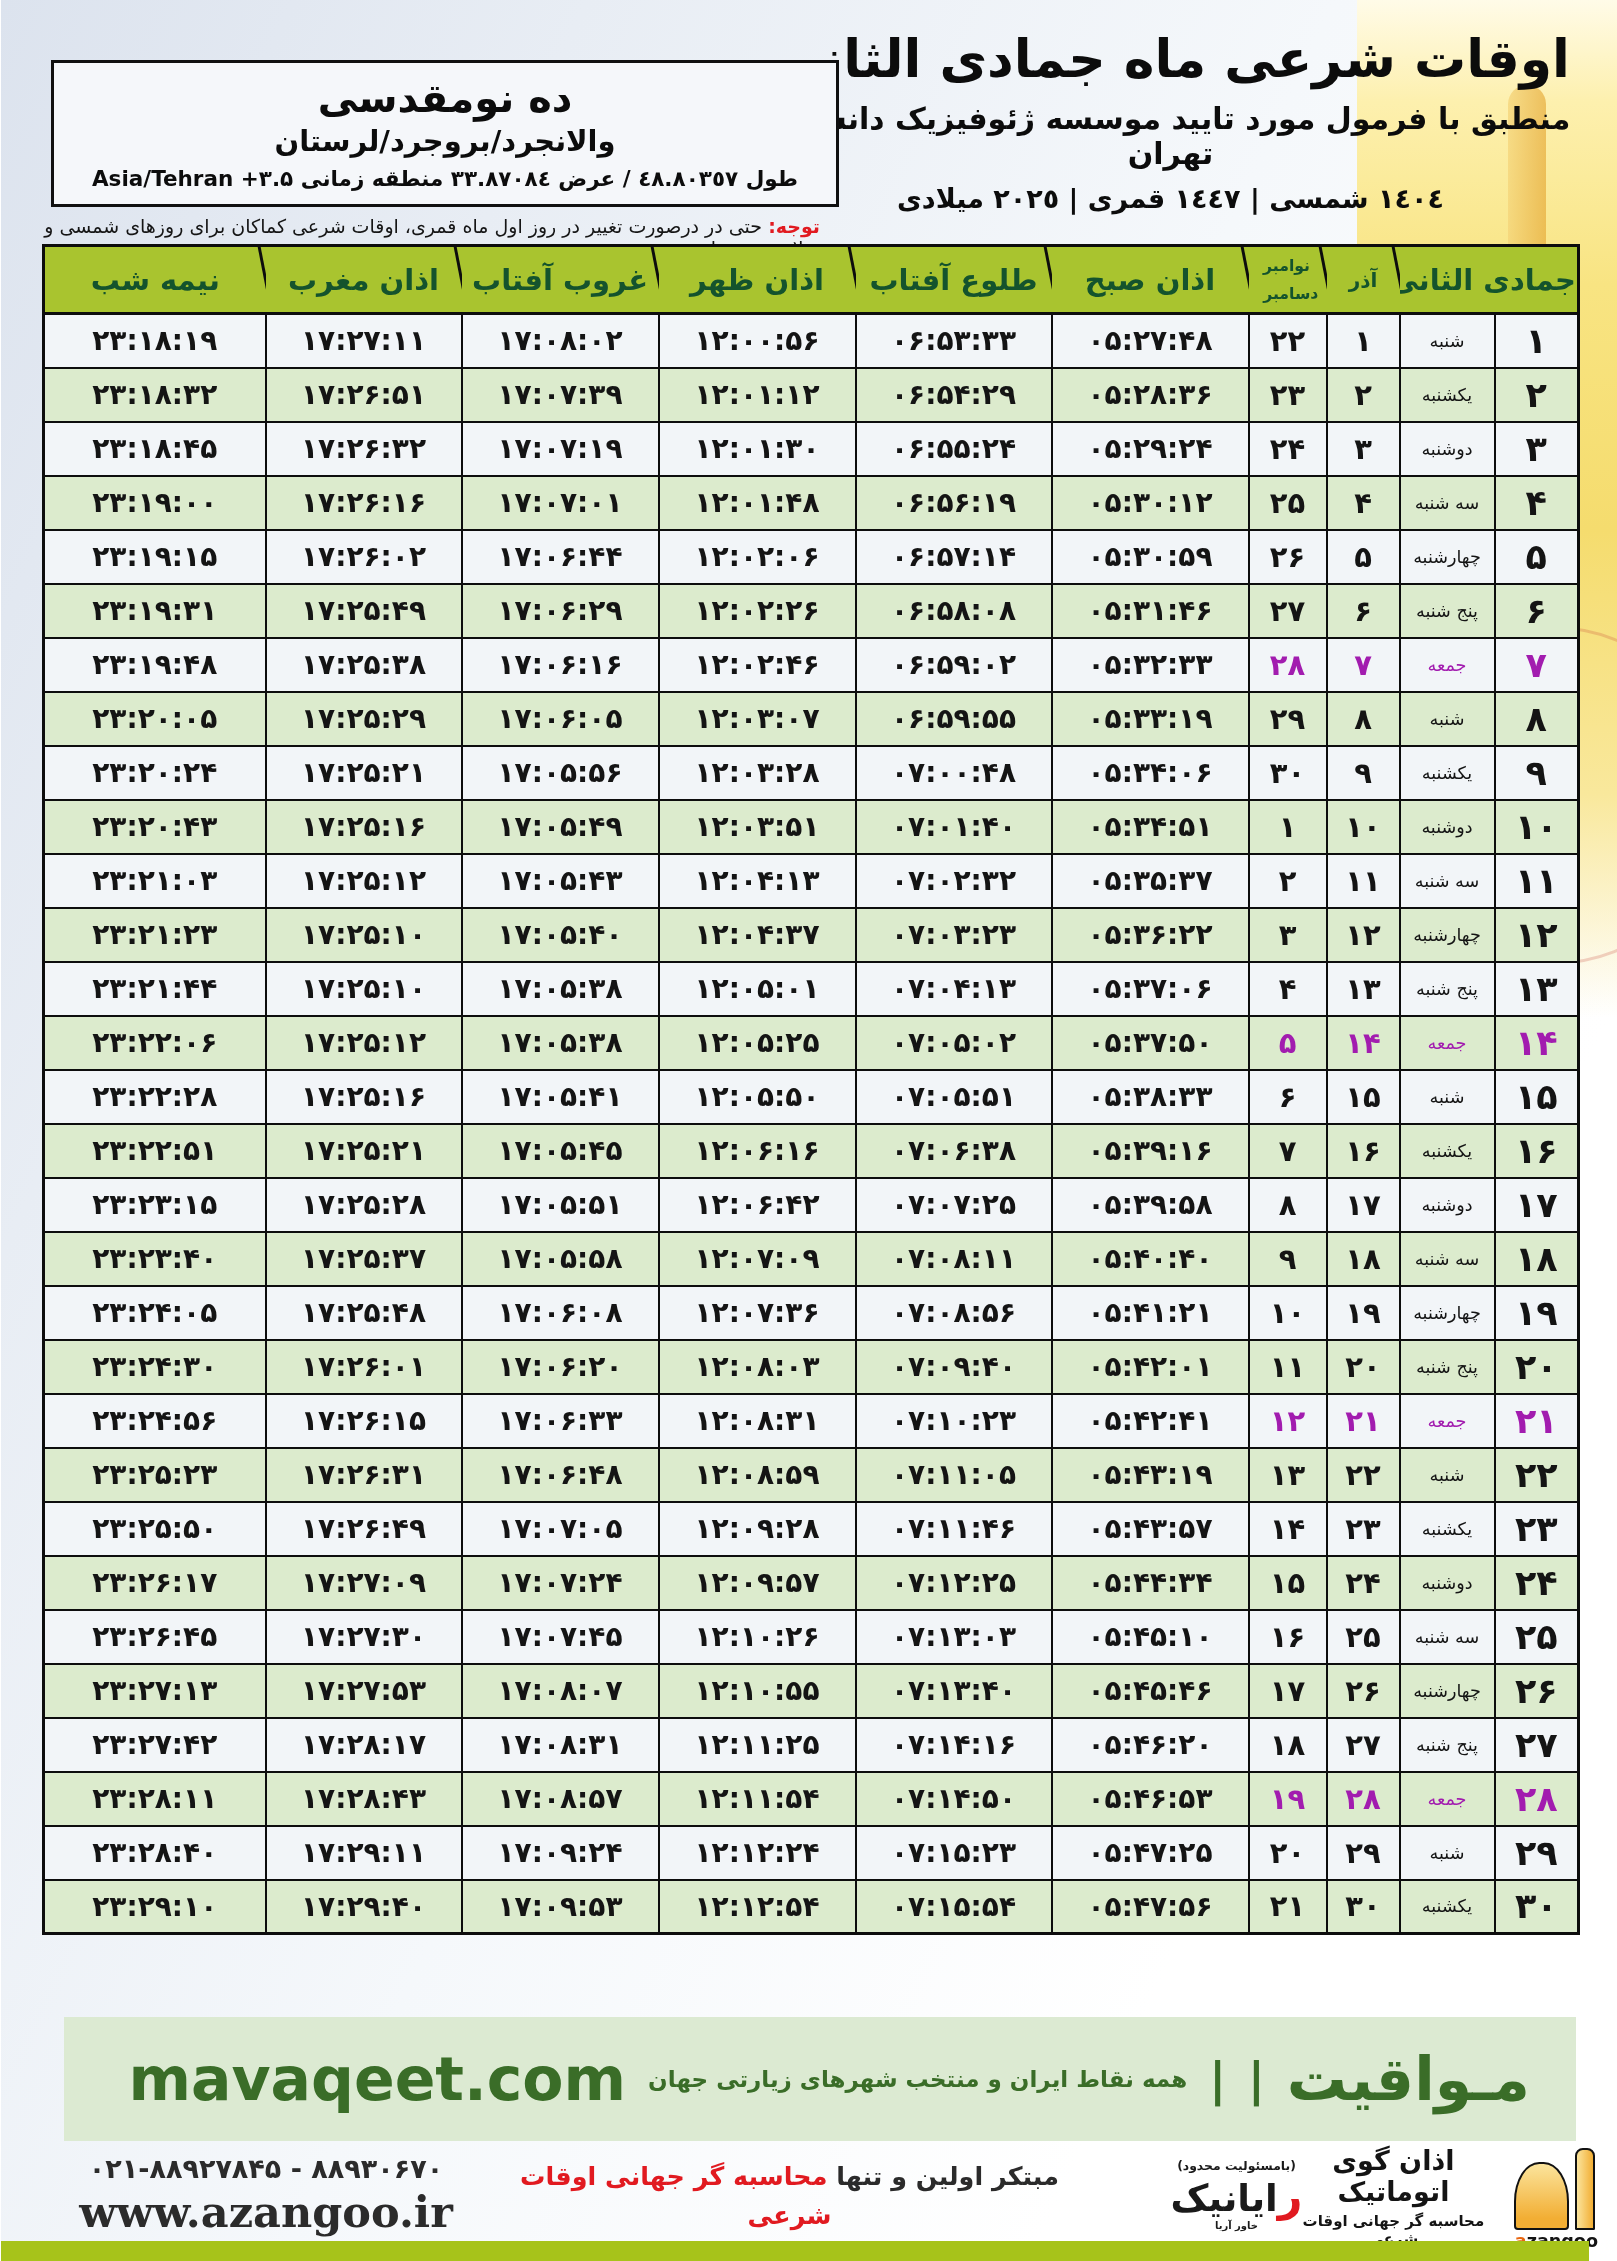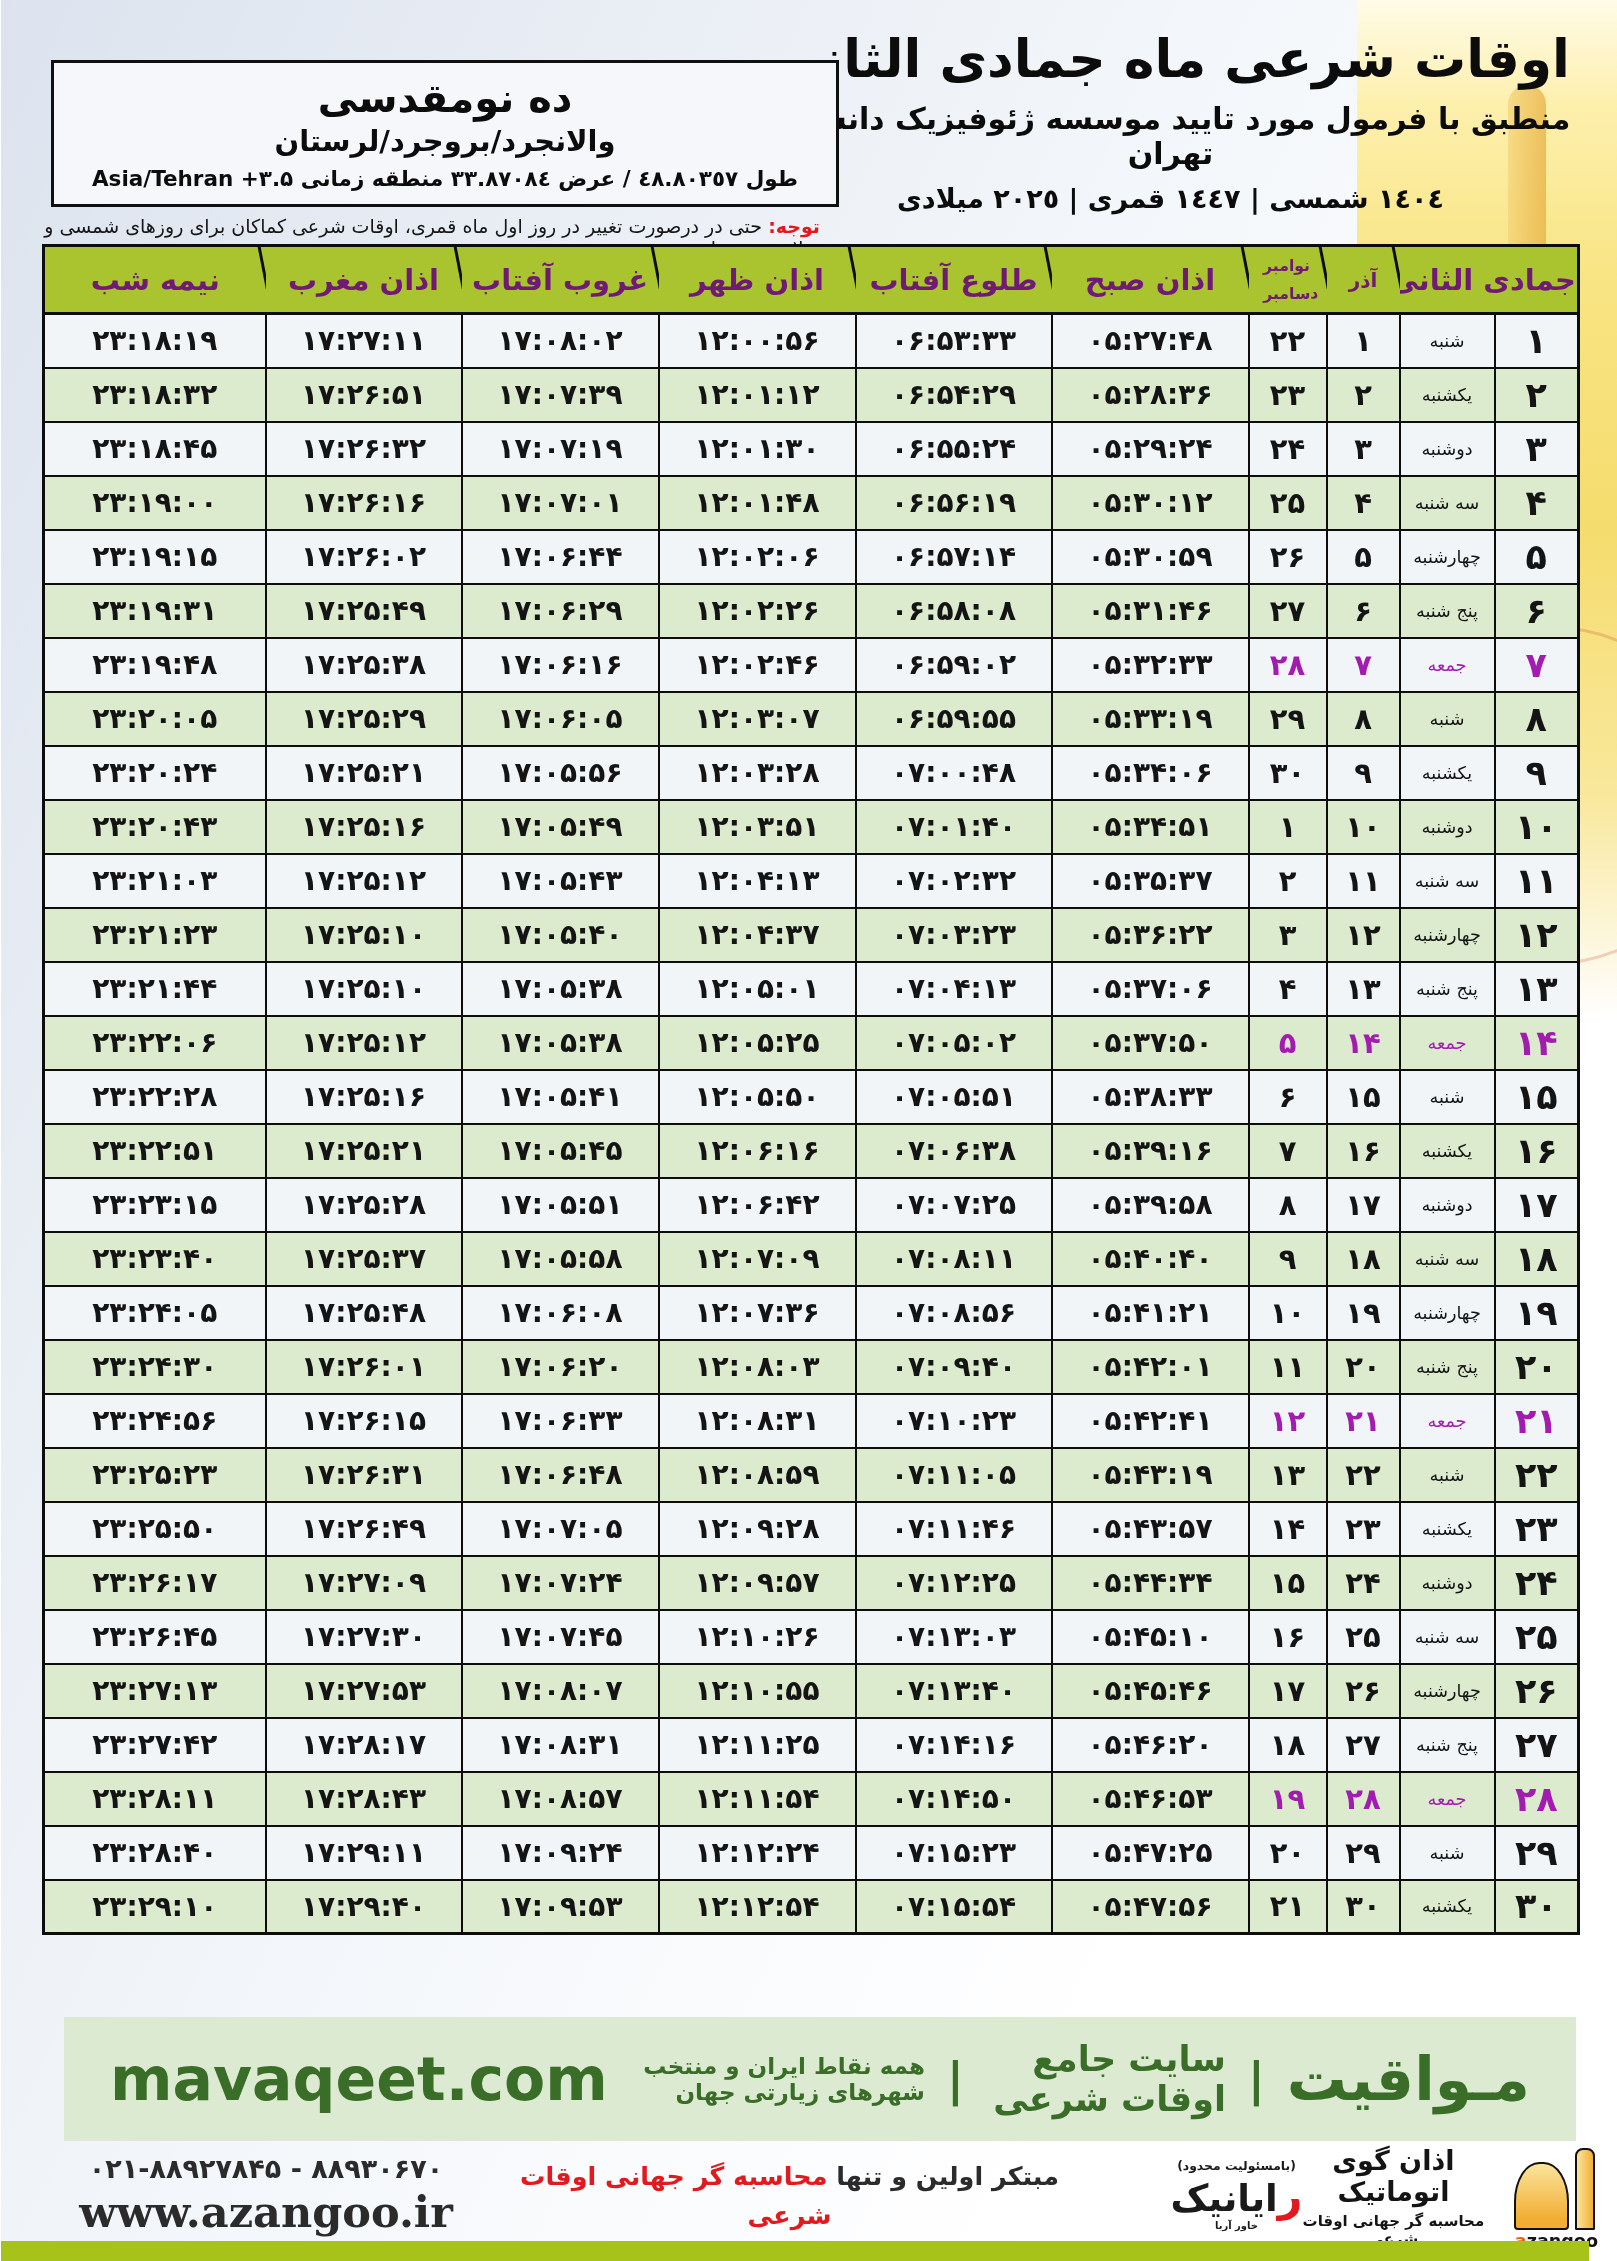--- a/index.html
+++ b/index.html
@@ -59,21 +59,21 @@
   table.times {
     position:absolute; top:244px; left:42px; width:1534px;
     border-collapse:collapse; table-layout:fixed;
     border:3.9px solid #0d0d0d;
   }
   table.times th, table.times td {
     border:2px solid #0d0d0d; text-align:center; vertical-align:middle;
     overflow:hidden; white-space:nowrap;
   }
   table.times thead th {
-    height:68px; background:#a9c42f; color:#701a75;
+    height:68px; background:#a9c42f; color:#14532d;
     font-size:29px; font-weight:bold; position:relative;
     border-bottom:3.9px solid #0d0d0d; border-left:none; border-right:none;
   }
   table.times thead th + th::before {
     content:""; position:absolute; top:0; bottom:0; right:-2px; width:3.3px;
     background:#0d0d0d; transform:skewX(11deg);
   }
   .th-azar { font-size:20px !important; }
   .th-miladi { font-size:15.7px !important; }
   .th-miladi .m1 { display:block; text-align:center; padding-right:2px; }
@@ -559,21 +559,20 @@
           <td class="time"><span dir="ltr">۱۷:۰۹:۵۳</span></td>
           <td class="time"><span dir="ltr">۱۷:۲۹:۴۰</span></td>
           <td class="time"><span dir="ltr">۲۳:۲۹:۱۰</span></td>
         </tr>
       </tbody>
   </table>
 
   <div class="banner">
     <span class="brand">مـواقیت</span>
     <span class="sep">|</span>
-    <span class="site-desc">سایت جامع اوقات شرعی</span>
     <span class="sep">|</span>
     <span class="coverage">همه نقاط ایران و منتخب شهرهای زیارتی جهان</span>
     <span class="latin">mavaqeet.com</span>
   </div>
 
   <div class="phone-block">
     <div class="phone-line">۰۲۱-۸۸۹۲۷۸۴۵ - ۸۸۹۳۰۶۷۰</div>
     <div class="site-line">www.azangoo.ir</div>
   </div>
 

